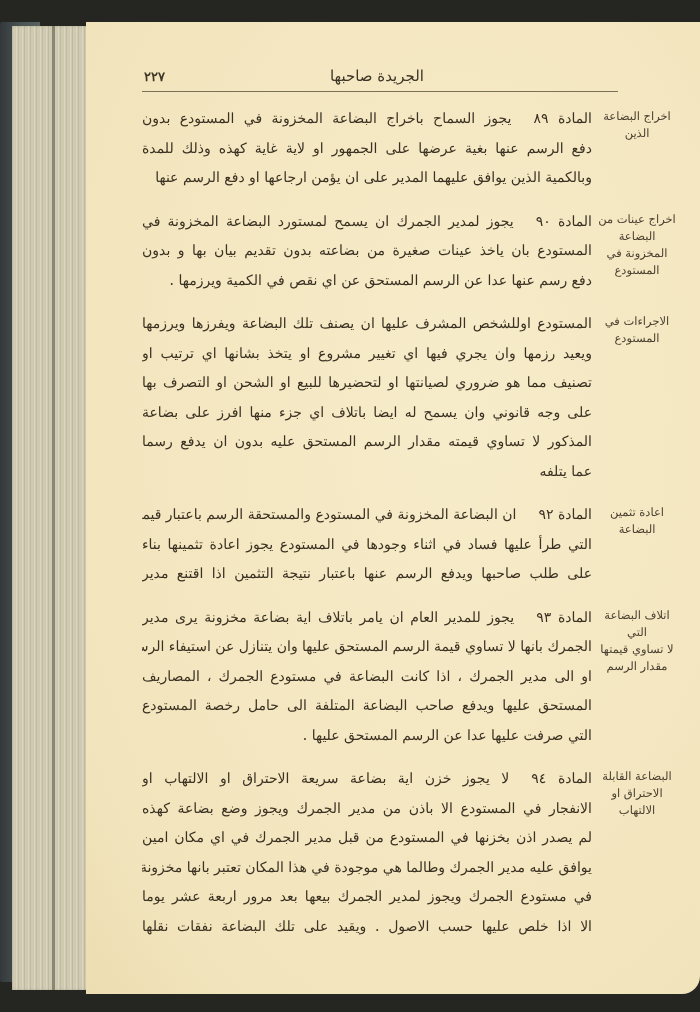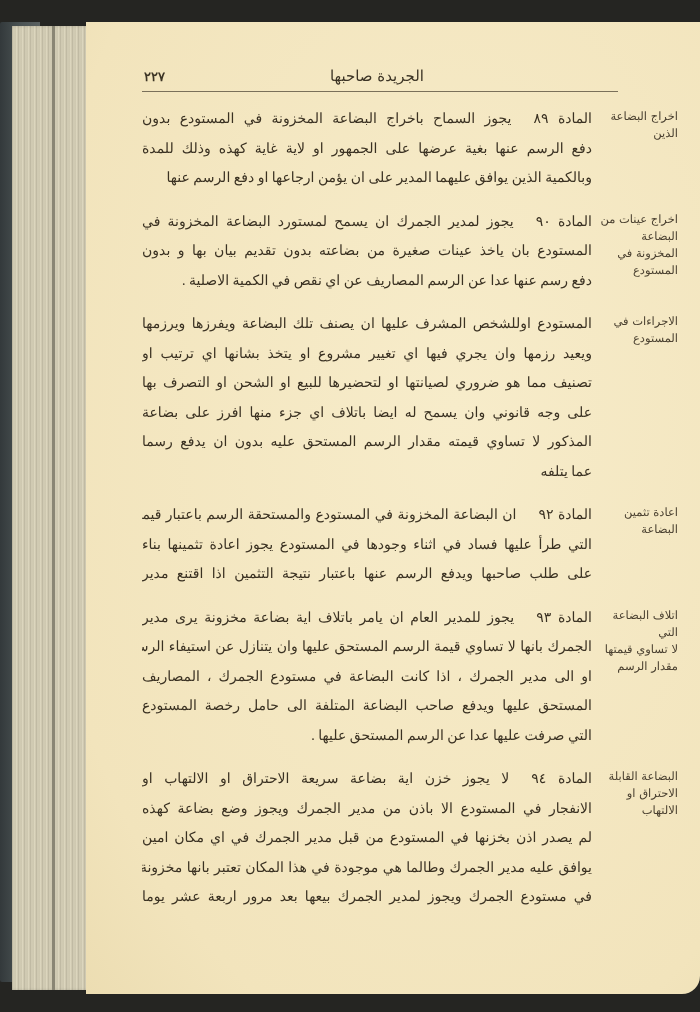--- a/index.html
+++ b/index.html
@@ -40,28 +40,28 @@
     .running-title { position: absolute; left: 50%; transform: translateX(-50%); font-size: 15px; }
     .page-number { position: absolute; left: 2px; font-size: 13px; letter-spacing: 1px; font-weight: bold; }
     .head-rule {
       position: absolute; top: 69px; left: 56px; width: 476px; height: 1px; background: #7a705a;
     }
 
     .articles { position: absolute; top: 82px; left: 56px; width: 536px; direction: rtl; }
     .article { display: flex; flex-direction: row; margin-bottom: 14px; }
     .margin-note {
       width: 82px; flex: 0 0 82px; font-size: 11.5px; line-height: 17px; color: #4a4030;
-      padding-top: 4px; text-align: right;
+      padding-top: 4px; text-align: center;
     }
     .article-body { width: 454px; flex: 0 0 454px; padding-right: 4px; }
     .line {
       font-size: 14px; line-height: 29.5px; color: #3a3122; text-align: justify;
       text-align-last: justify; white-space: nowrap; overflow: hidden;
     }
-    .line.last { text-align-last: right; font-family: Liberation Serif, serif; }
+    .line.last { text-align-last: right; }
     .art-label { margin-left: 22px; }
   </style>
 </head>
 <body>
 
 <div class="scene">
   <div class="cover"></div>
   <div class="page-stack">
     <div class="crease"></div>
   </div>
@@ -90,21 +90,21 @@
 
         <div class="article">
           <div class="margin-note">
             <div>اخراج عينات من</div>
             <div>البضاعة المخزونة في</div>
             <div>المستودع</div>
           </div>
           <div class="article-body">
             <div class="line"><span class="art-label">المادة ٩٠</span><span>يجوز لمدير الجمرك ان يسمح لمستورد البضاعة المخزونة في</span></div>
             <div class="line">المستودع بان ياخذ عينات صغيرة من بضاعته بدون تقديم بيان بها و بدون</div>
-            <div class="line last">دفع رسم عنها عدا عن الرسم المصاريف عن اي نقص في الكمية الاصلية .</div>
+            <div class="line last">دفع رسم عنها عدا عن الرسم المستحق عن اي نقص في الكمية ويرزمها .</div>
           </div>
         </div>
 
         <div class="article">
           <div class="margin-note">
             <div>الاجراءات في</div>
             <div>المستودع</div>
           </div>
           <div class="article-body">
             <div class="line">المستودع اوللشخص المشرف عليها ان يصنف تلك البضاعة ويفرزها ويرزمها</div>
@@ -147,19 +147,20 @@
             <div>البضاعة القابلة</div>
             <div>الاحتراق او</div>
             <div>الالتهاب</div>
           </div>
           <div class="article-body">
             <div class="line"><span class="art-label">المادة ٩٤</span><span>لا يجوز خزن اية بضاعة سريعة الاحتراق او الالتهاب او</span></div>
             <div class="line">الانفجار في المستودع الا باذن من مدير الجمرك ويجوز وضع بضاعة كهذه</div>
             <div class="line">لم يصدر اذن بخزنها في المستودع من قبل مدير الجمرك في اي مكان امين</div>
             <div class="line">يوافق عليه مدير الجمرك وطالما هي موجودة في هذا المكان تعتبر بانها مخزونة</div>
             <div class="line">في مستودع الجمرك ويجوز لمدير الجمرك بيعها بعد مرور اربعة عشر يوما</div>
+            <div class="line">الا اذا خلص عليها حسب الاصول . ويقيد على تلك البضاعة نفقات نقلها</div>
           </div>
         </div>
 
       </div>
     </div>
   </div>
 </div>
 
 </body></html>

